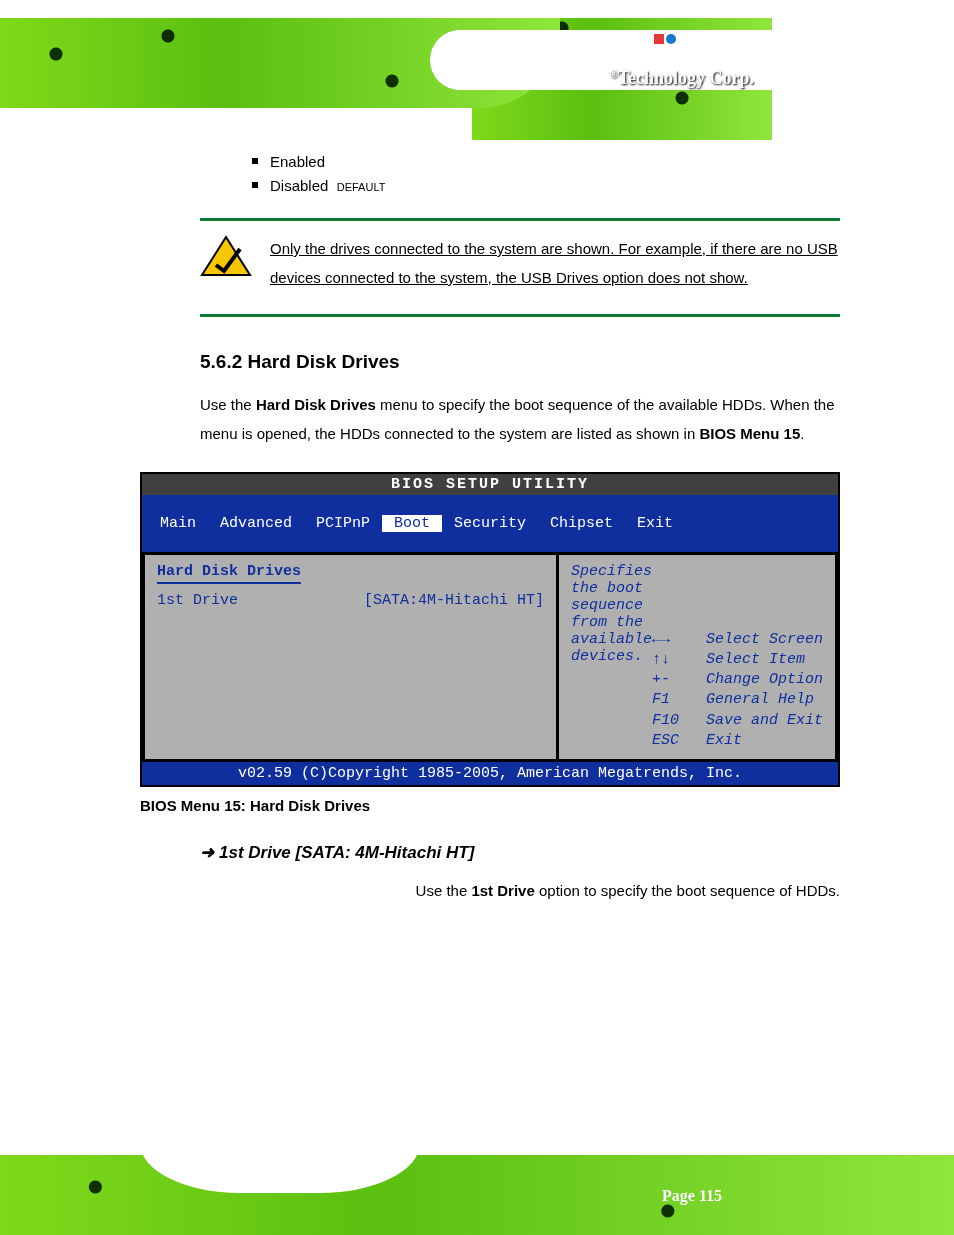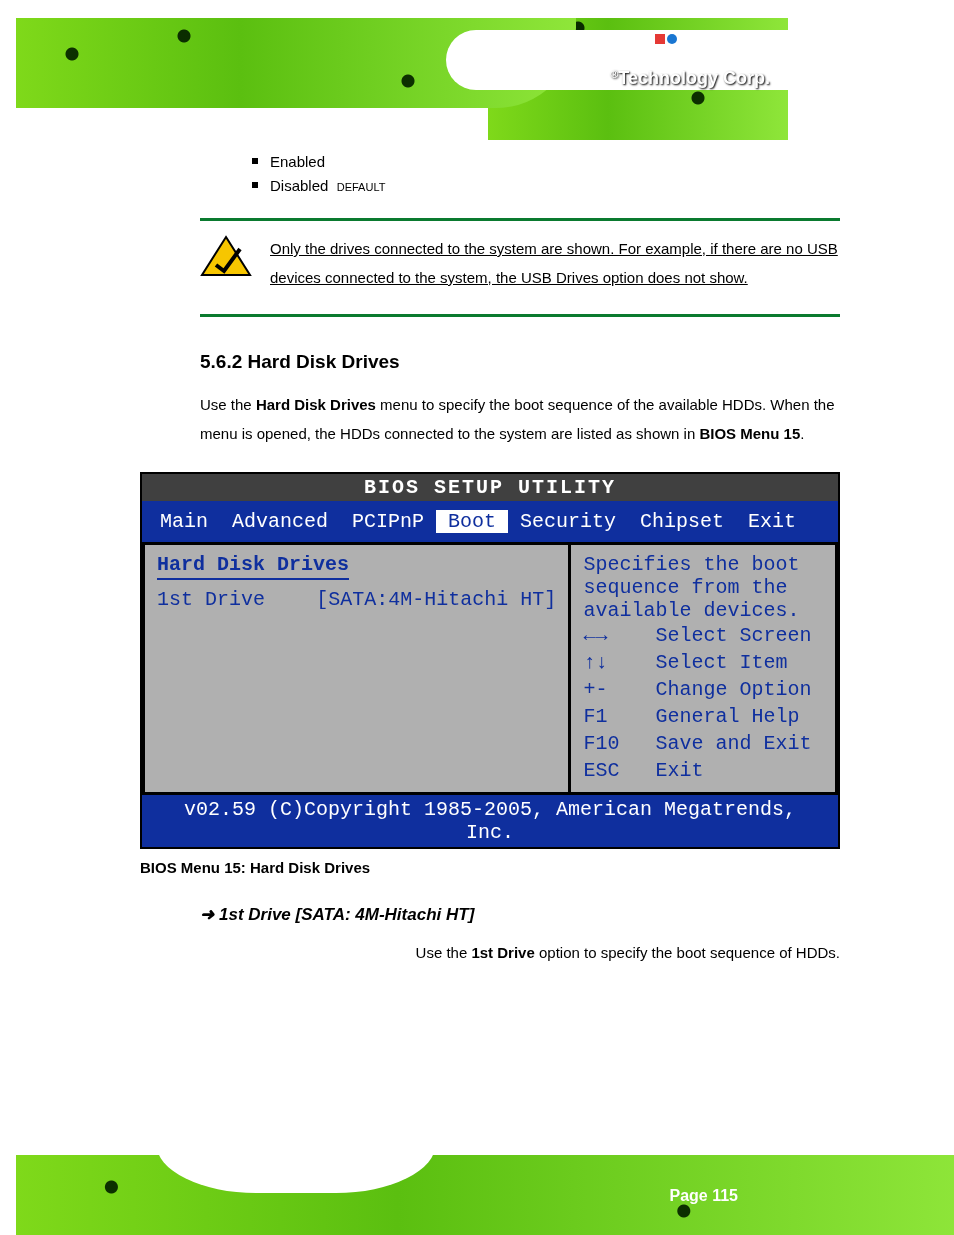--- a/index.html
+++ b/index.html
@@ -1,19 +1,19 @@
 <!DOCTYPE html>
 <html><head>
 <meta charset="utf-8">
 <style>
   * { box-sizing: border-box; margin: 0; padding: 0; }
   body { width: 954px; height: 1235px; background: #fff; font-family: Arial, Helvetica, sans-serif; position: relative; overflow: hidden; }
 
   
-  .band { position: absolute; left: 16px; width: 772px; pointer-events: none; }
+  .band { position: absolute; left: 0; width: 772px; pointer-events: none; font-family: Liberation Serif, serif; }
   .band-top { top: 0; height: 140px; }
   .band-bot { bottom: 0; height: 110px; }
 
   
   .pcb { background:
       radial-gradient(circle at 10% 40%, #1b3a00 6px, transparent 7px),
       radial-gradient(circle at 30% 20%, #1b3a00 6px, transparent 7px),
       radial-gradient(circle at 70% 70%, #1b3a00 6px, transparent 7px),
       linear-gradient(90deg, #7fd91a 0%, #5bbf10 40%, #8fe63a 100%);
     background-blend-mode: multiply;
@@ -43,30 +43,30 @@
   .note-wrap { margin-top:20px; border-top:3px solid #0a7a2f; border-bottom:3px solid #0a7a2f; padding:14px 0 22px 0;text-decoration:underline; }
   .note-row { display:flex; }
   .note-icon { width:52px; height:42px; position:relative; margin-right:18px; flex:0 0 52px; }
   .note-icon svg { width:52px; height:42px; display:block; }
   .note-text { font-size:15px; line-height:1.9; }
 
   .section-title { margin-top:34px; font-size:19px; font-weight:bold; }
   .section-body  { margin-top:18px; font-size:15px; line-height:1.9; }
 
   
-  .bios { margin-top:24px; width:700px; margin-left:-60px; background:#b0b0b0; border:2px solid #000; font-family:"Courier New", monospace; font-size:20px; }
+  .bios { margin-top:24px; width:700px; margin-left:-60px; background:#b0b0b0; border:2px solid #000; font-family:"Courier New", monospace; font-size:15px; }
   .bios-title { background:#404040; color:#fff; text-align:center; padding:2px 0; font-weight:bold; letter-spacing:2px; }
-  .bios-menu { background:#0f2f9e; color:#fff; display:flex; padding:9px 6px; }
+  .bios-menu { background:#0f2f9e; color:#fff; display:flex; padding:20px 6px; }
   .bios-menu span { padding:0 12px; }
   .bios-menu .active { background:#ffffff; color:#0f2f9e; }
   .bios-body { display:flex; border:3px solid #000; margin:0; }
   .bios-left { flex:1.25; border-right:3px solid #000; padding:8px 12px 150px 12px; }
   .bios-left .hdr { color:#0f2f9e; font-weight:bold; border-bottom:2px solid #0f2f9e; display:inline-block; padding-bottom:2px; margin-bottom:8px; }
   .bios-left .row { color:#0f2f9e; display:flex; justify-content:space-between; }
-  .bios-right { flex:0.75; padding:8px 12px; color:#0f2f9e; display:flex; flex-direction:column; }
+  .bios-right { flex:0.75; padding:8px 12px; color:#0f2f9e; display:flex; flex-direction:row;font-style:italic; }
   .bios-right .help { white-space:pre-line; }
   .bios-right .keys { margin-top:auto; white-space:pre; line-height:1.35; }
   .bios-footer { background:#0f2f9e; color:#fff; text-align:center; padding:3px 18px; }
 
   .bios-caption { margin-top:10px; font-weight:bold; font-size:15px; margin-left:-60px; }
   .drive-label { margin-top:28px; font-weight:bold; font-style:italic; font-size:17px; }
   .drive-body  { margin-top:14px; font-size:15px; line-height:1.9;text-align:right; }
 </style>
 </head>
 <body>

